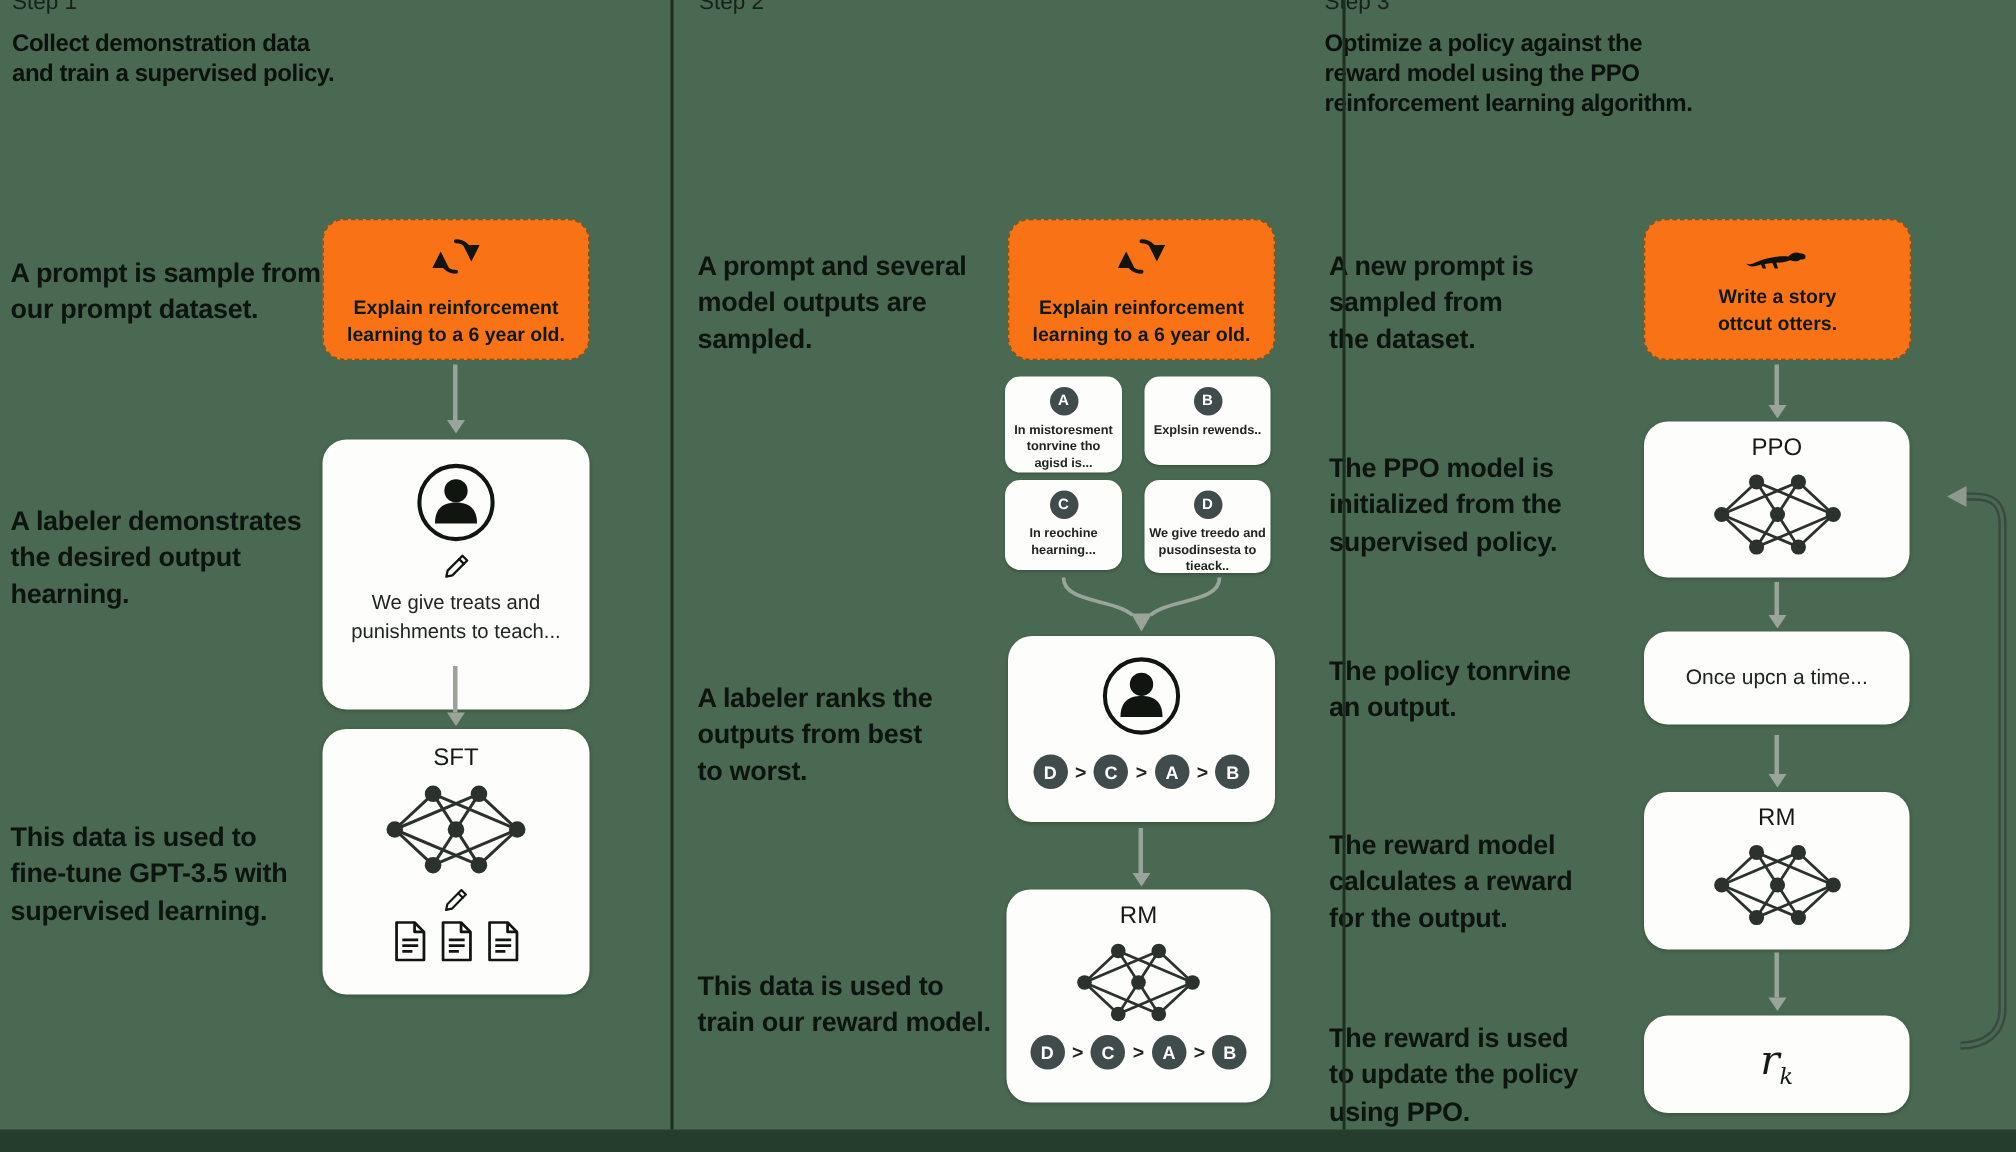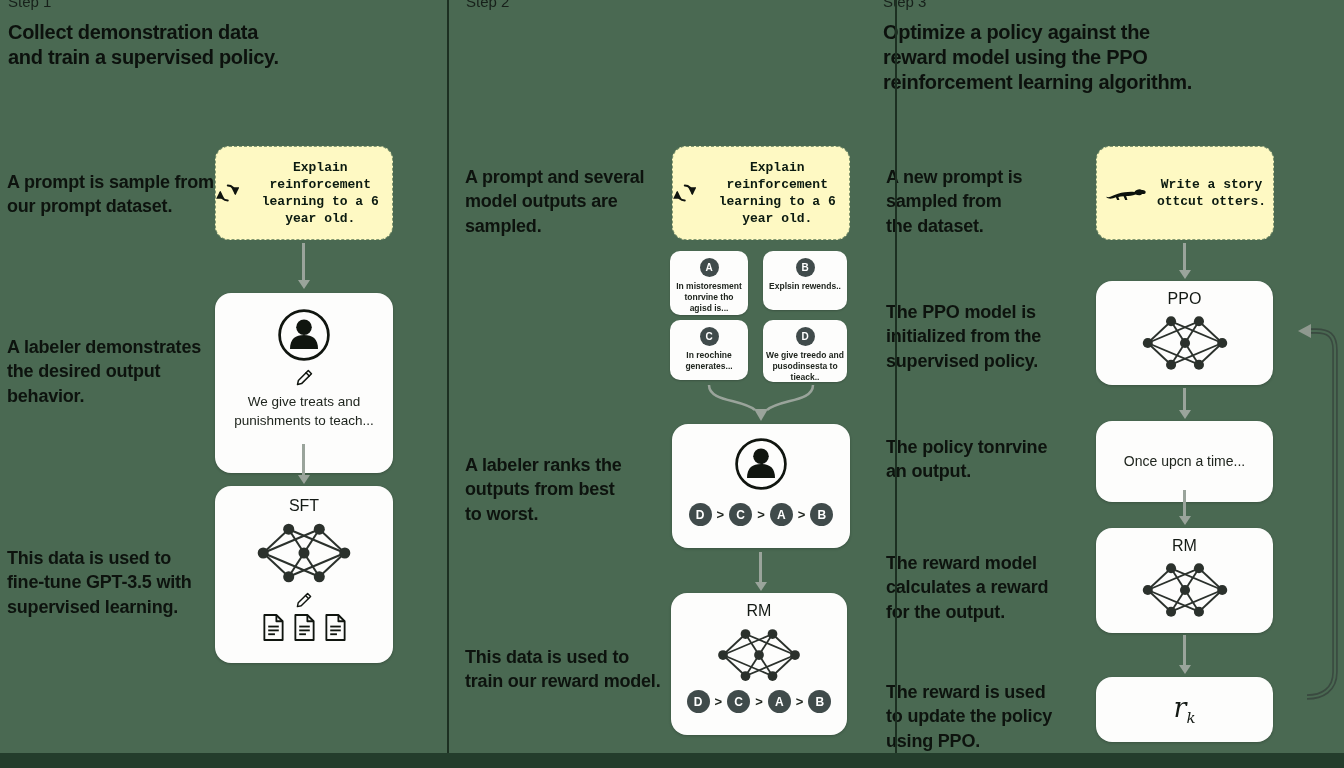--- a/index.html
+++ b/index.html
@@ -1,25 +1,25 @@
 <!DOCTYPE html>
 <html><head>
 <meta charset="utf-8">
 <style>
   html,body{margin:0;padding:0;background:#4a6952;}
   .stage{position:relative;width:1344px;height:768px;overflow:hidden;background:#4a6952;
          font-family:"Liberation Sans",sans-serif;color:#0d130e;}
   .col{position:absolute;top:0;width:448px;height:768px;}
   .step{position:absolute;font-size:15px;font-weight:500;color:#17201a;}
-  .heading{position:absolute;font-size:20px;font-weight:700;color:#0c110d;line-height:1.26;
+  .heading{position:absolute;font-size:16px;font-weight:700;color:#0c110d;line-height:1.26;
            white-space:pre-line;letter-spacing:-0.3px;}
   .caption{position:absolute;font-size:18px;font-weight:600;color:#0d130e;line-height:1.36;
            white-space:pre-line;letter-spacing:-0.2px;}
-  .box-green{position:absolute;background:#fef9c3;border:1px dashed rgba(8,58,32,.5);border-radius:14px;
-             display:flex;flex-direction:row;align-items:center;justify-content:center;gap:9px;box-sizing:border-box;font-family:Liberation Mono, monospace;}
+  .box-green{position:absolute;background:#f97316;border:1px dashed rgba(8,58,32,.5);border-radius:14px;
+             display:flex;flex-direction:column;align-items:center;justify-content:center;gap:9px;box-sizing:border-box;}
   .g-label{font-size:13px;font-weight:600;color:#0b1a10;text-align:center;line-height:1.32;white-space:pre-line;}
   .box-white{position:absolute;background:#fdfdfc;border-radius:16px;box-shadow:0 1px 3px rgba(0,0,0,.22);
              display:flex;flex-direction:column;align-items:center;box-sizing:border-box;}
   .box-title{font-size:16px;font-weight:500;color:#141a15;}
   .w-label{font-size:13.5px;font-weight:500;color:#20261f;text-align:center;line-height:1.4;white-space:pre-line;}
   .mini-box{position:absolute;background:#fdfdfc;border-radius:10px;box-shadow:0 1px 2px rgba(0,0,0,.2);
             display:flex;flex-direction:column;align-items:center;padding-top:7px;gap:4px;box-sizing:border-box;}
   .m-text{font-size:8.5px;font-weight:600;color:#20261f;text-align:center;line-height:1.3;white-space:pre-line;}
   .badge{display:inline-flex;width:23px;height:23px;border-radius:50%;background:#404b4b;color:#fff;
          font-weight:700;font-size:12px;align-items:center;justify-content:center;flex:none;}
@@ -97,21 +97,21 @@
 
   <div class="col" style="left:0">
     <div class="step" style="left:8px;top:-7px">Step 1</div>
     <div class="heading" style="left:8px;top:20px">Collect demonstration data
 and train a supervised policy.</div>
 
     <div class="caption" style="left:7px;top:170px">A prompt is sample from
 our prompt dataset.</div>
     <div class="caption" style="left:7px;top:335px">A labeler demonstrates
 the desired output
-behavior.</div>
+hearning.</div>
     <div class="caption" style="left:7px;top:546px">This data is used to
 fine-tune GPT-3.5 with
 supervised learning.</div>
 
     <div class="box-green" style="left:215px;top:146px;width:178px;height:94px">
       <svg width="32" height="32" viewBox="0 0 36 36">
           <use href="#g-refresh"></use>
         </svg>
       <div class="g-label">Explain reinforcement
 learning to a 6 year old.</div>
@@ -186,21 +186,21 @@
 tonrvine tho
 agisd is...</div>
     </div>
     <div class="mini-box" style="left:315px;top:251px;width:84px;height:59px">
       <span class="badge sm">B</span>
       <div class="m-text">Explsin rewends..</div>
     </div>
     <div class="mini-box" style="left:222px;top:320px;width:78px;height:60px">
       <span class="badge sm">C</span>
       <div class="m-text">In reochine
-generates...</div>
+hearning...</div>
     </div>
     <div class="mini-box" style="left:315px;top:320px;width:84px;height:62px">
       <span class="badge sm">D</span>
       <div class="m-text">We give treedo and
 pusodinsesta to
 tieack..</div>
     </div>
 
     <svg class="abs" style="left:224px;top:384px" width="178" height="40" viewBox="0 0 178 40">
       <path d="M37 1 C37 18 70 15 83 26" fill="none" stroke="#9aa49b" stroke-width="2.5"></path>
@@ -284,21 +284,21 @@
       <svg width="102" height="62" viewBox="0 0 120 80">
           <use href="#g-nn"></use>
         </svg>
     </div>
 
     <div class="arrow" style="left:314px;top:388px;height:31px">
         <i class="stem"></i>
         <i class="head"></i>
       </div>
 
-    <div class="box-white" style="left:232px;top:421px;width:177px;height:81px;justify-content:center">
+    <div class="box-white" style="left:232px;top:421px;width:177px;height:62px;justify-content:center">
       <div class="w-label" style="font-size:14px">Once upcn a time...</div>
     </div>
 
     <div class="arrow" style="left:314px;top:490px;height:35px">
         <i class="stem"></i>
         <i class="head"></i>
       </div>
 
     <div class="box-white" style="left:232px;top:528px;width:177px;height:105px;padding-top:9px;gap:4px">
       <div class="box-title">RM</div>

